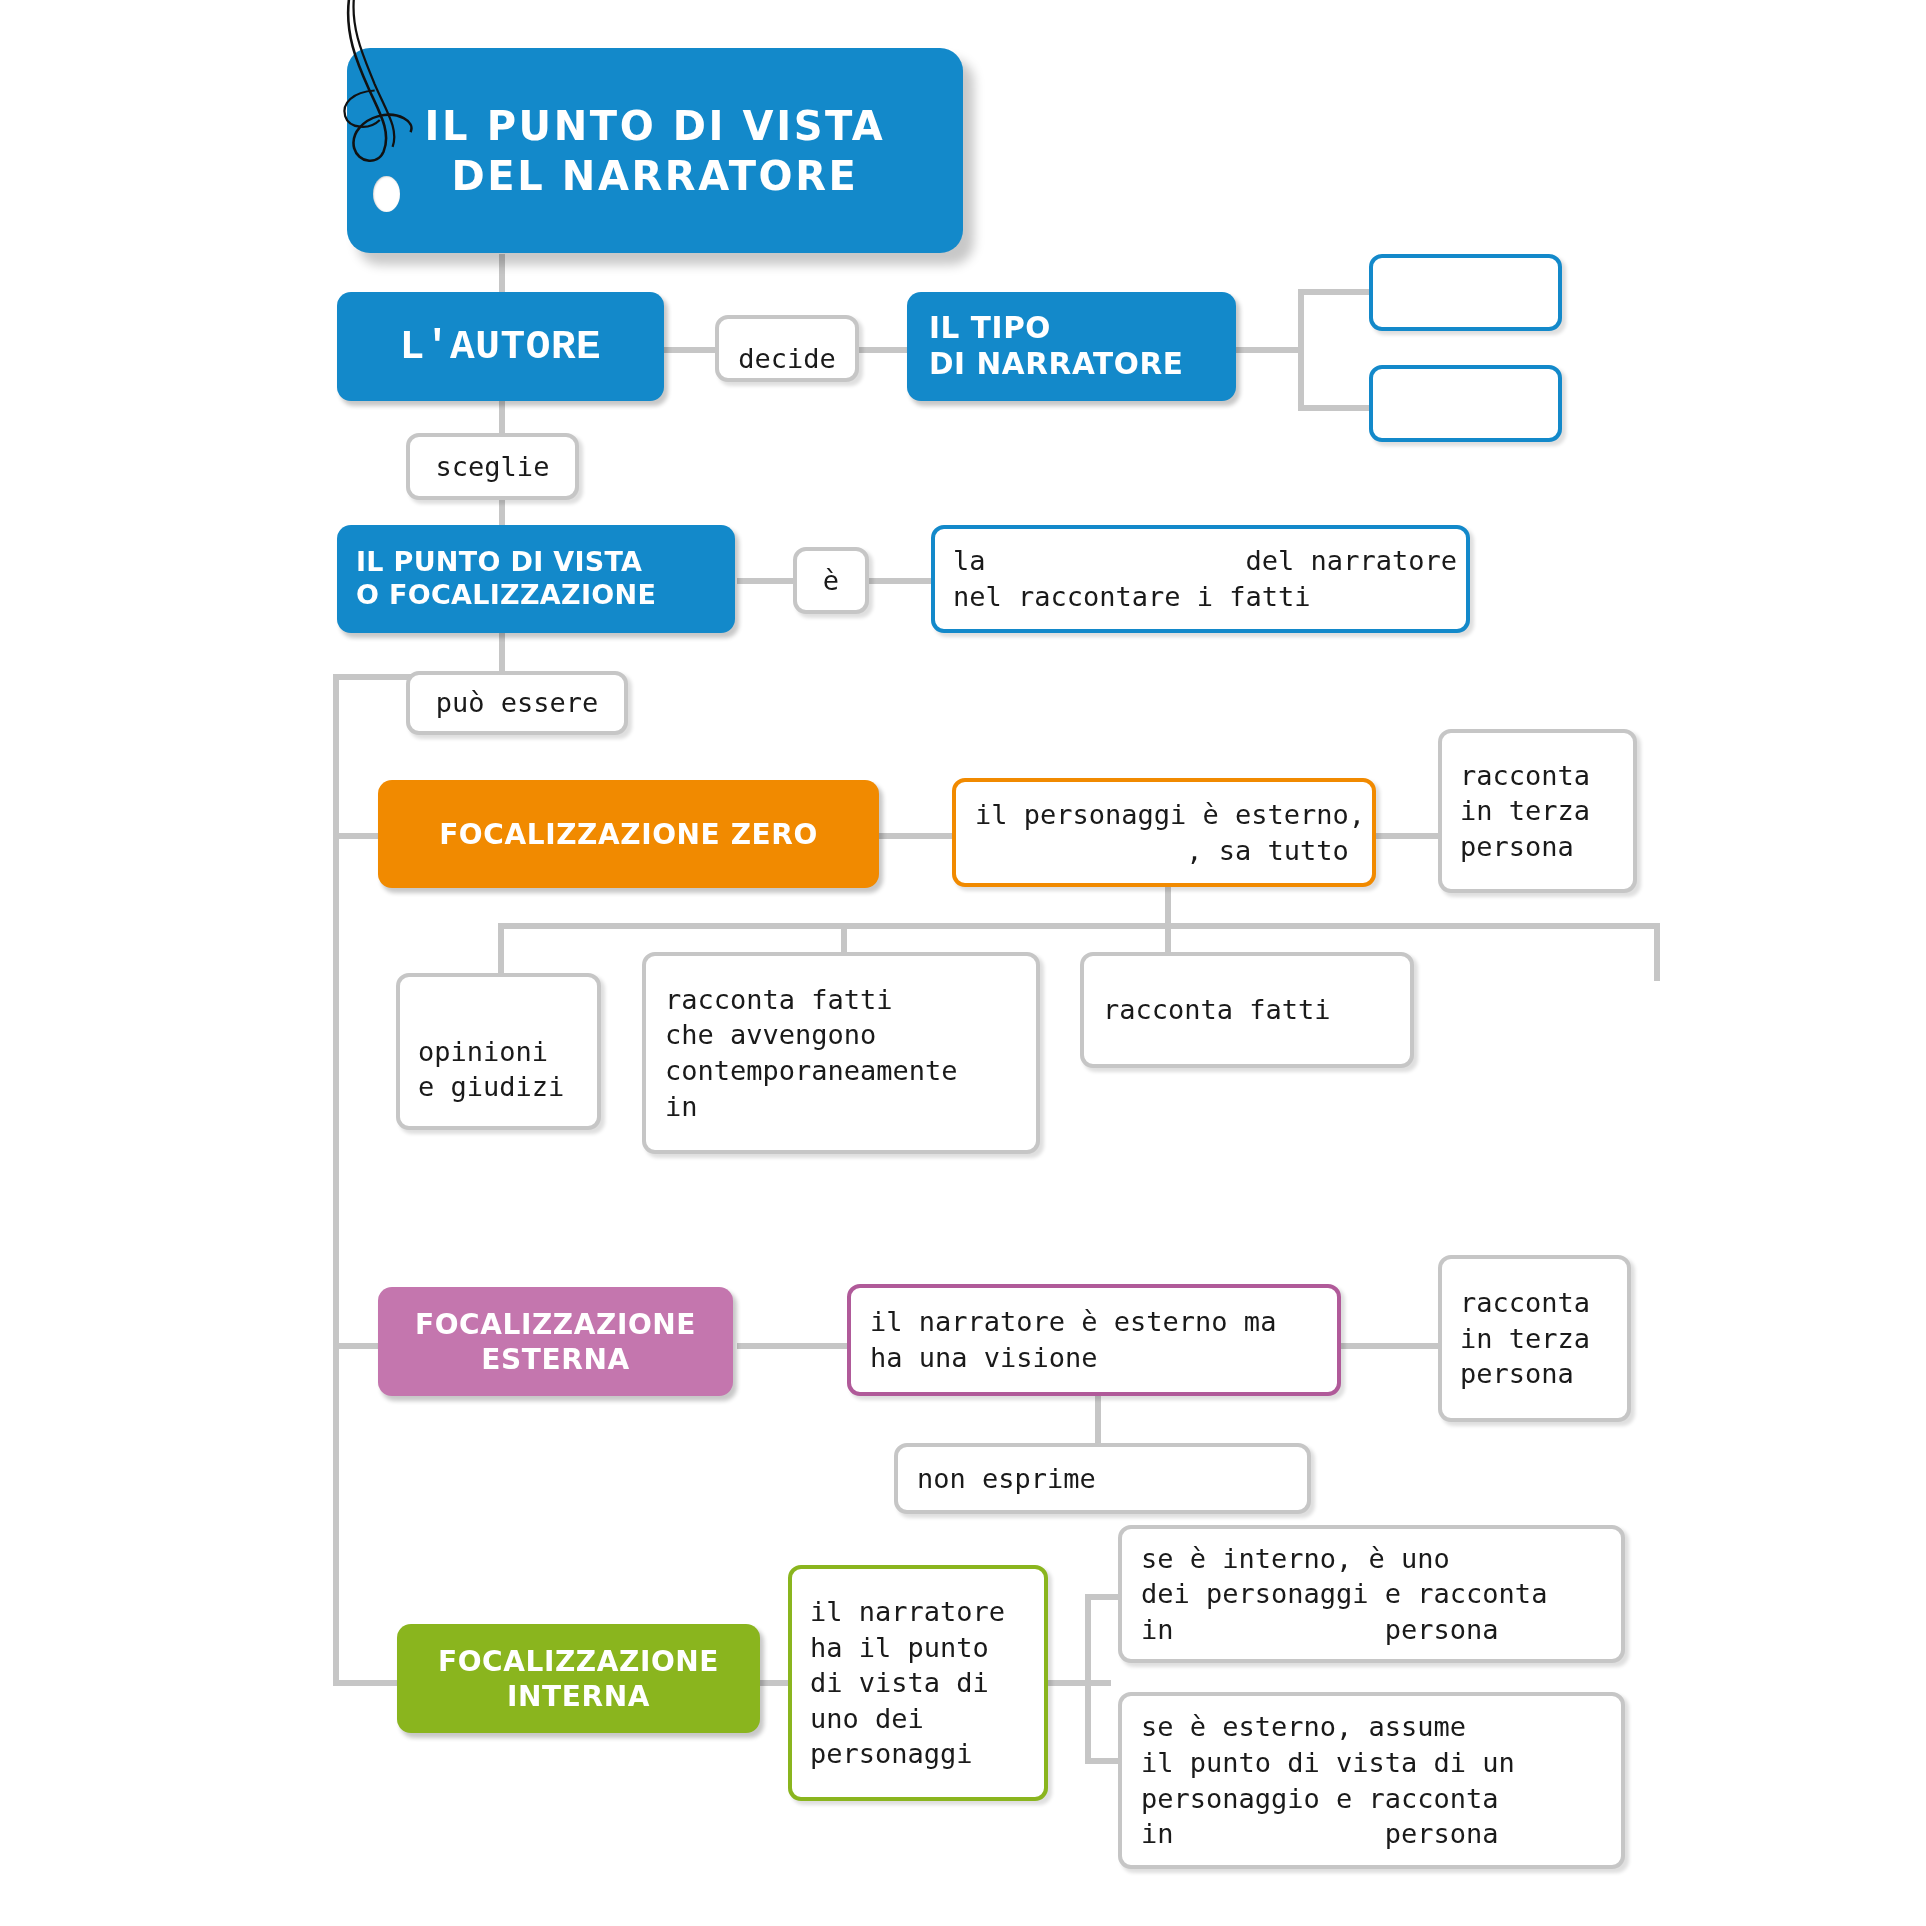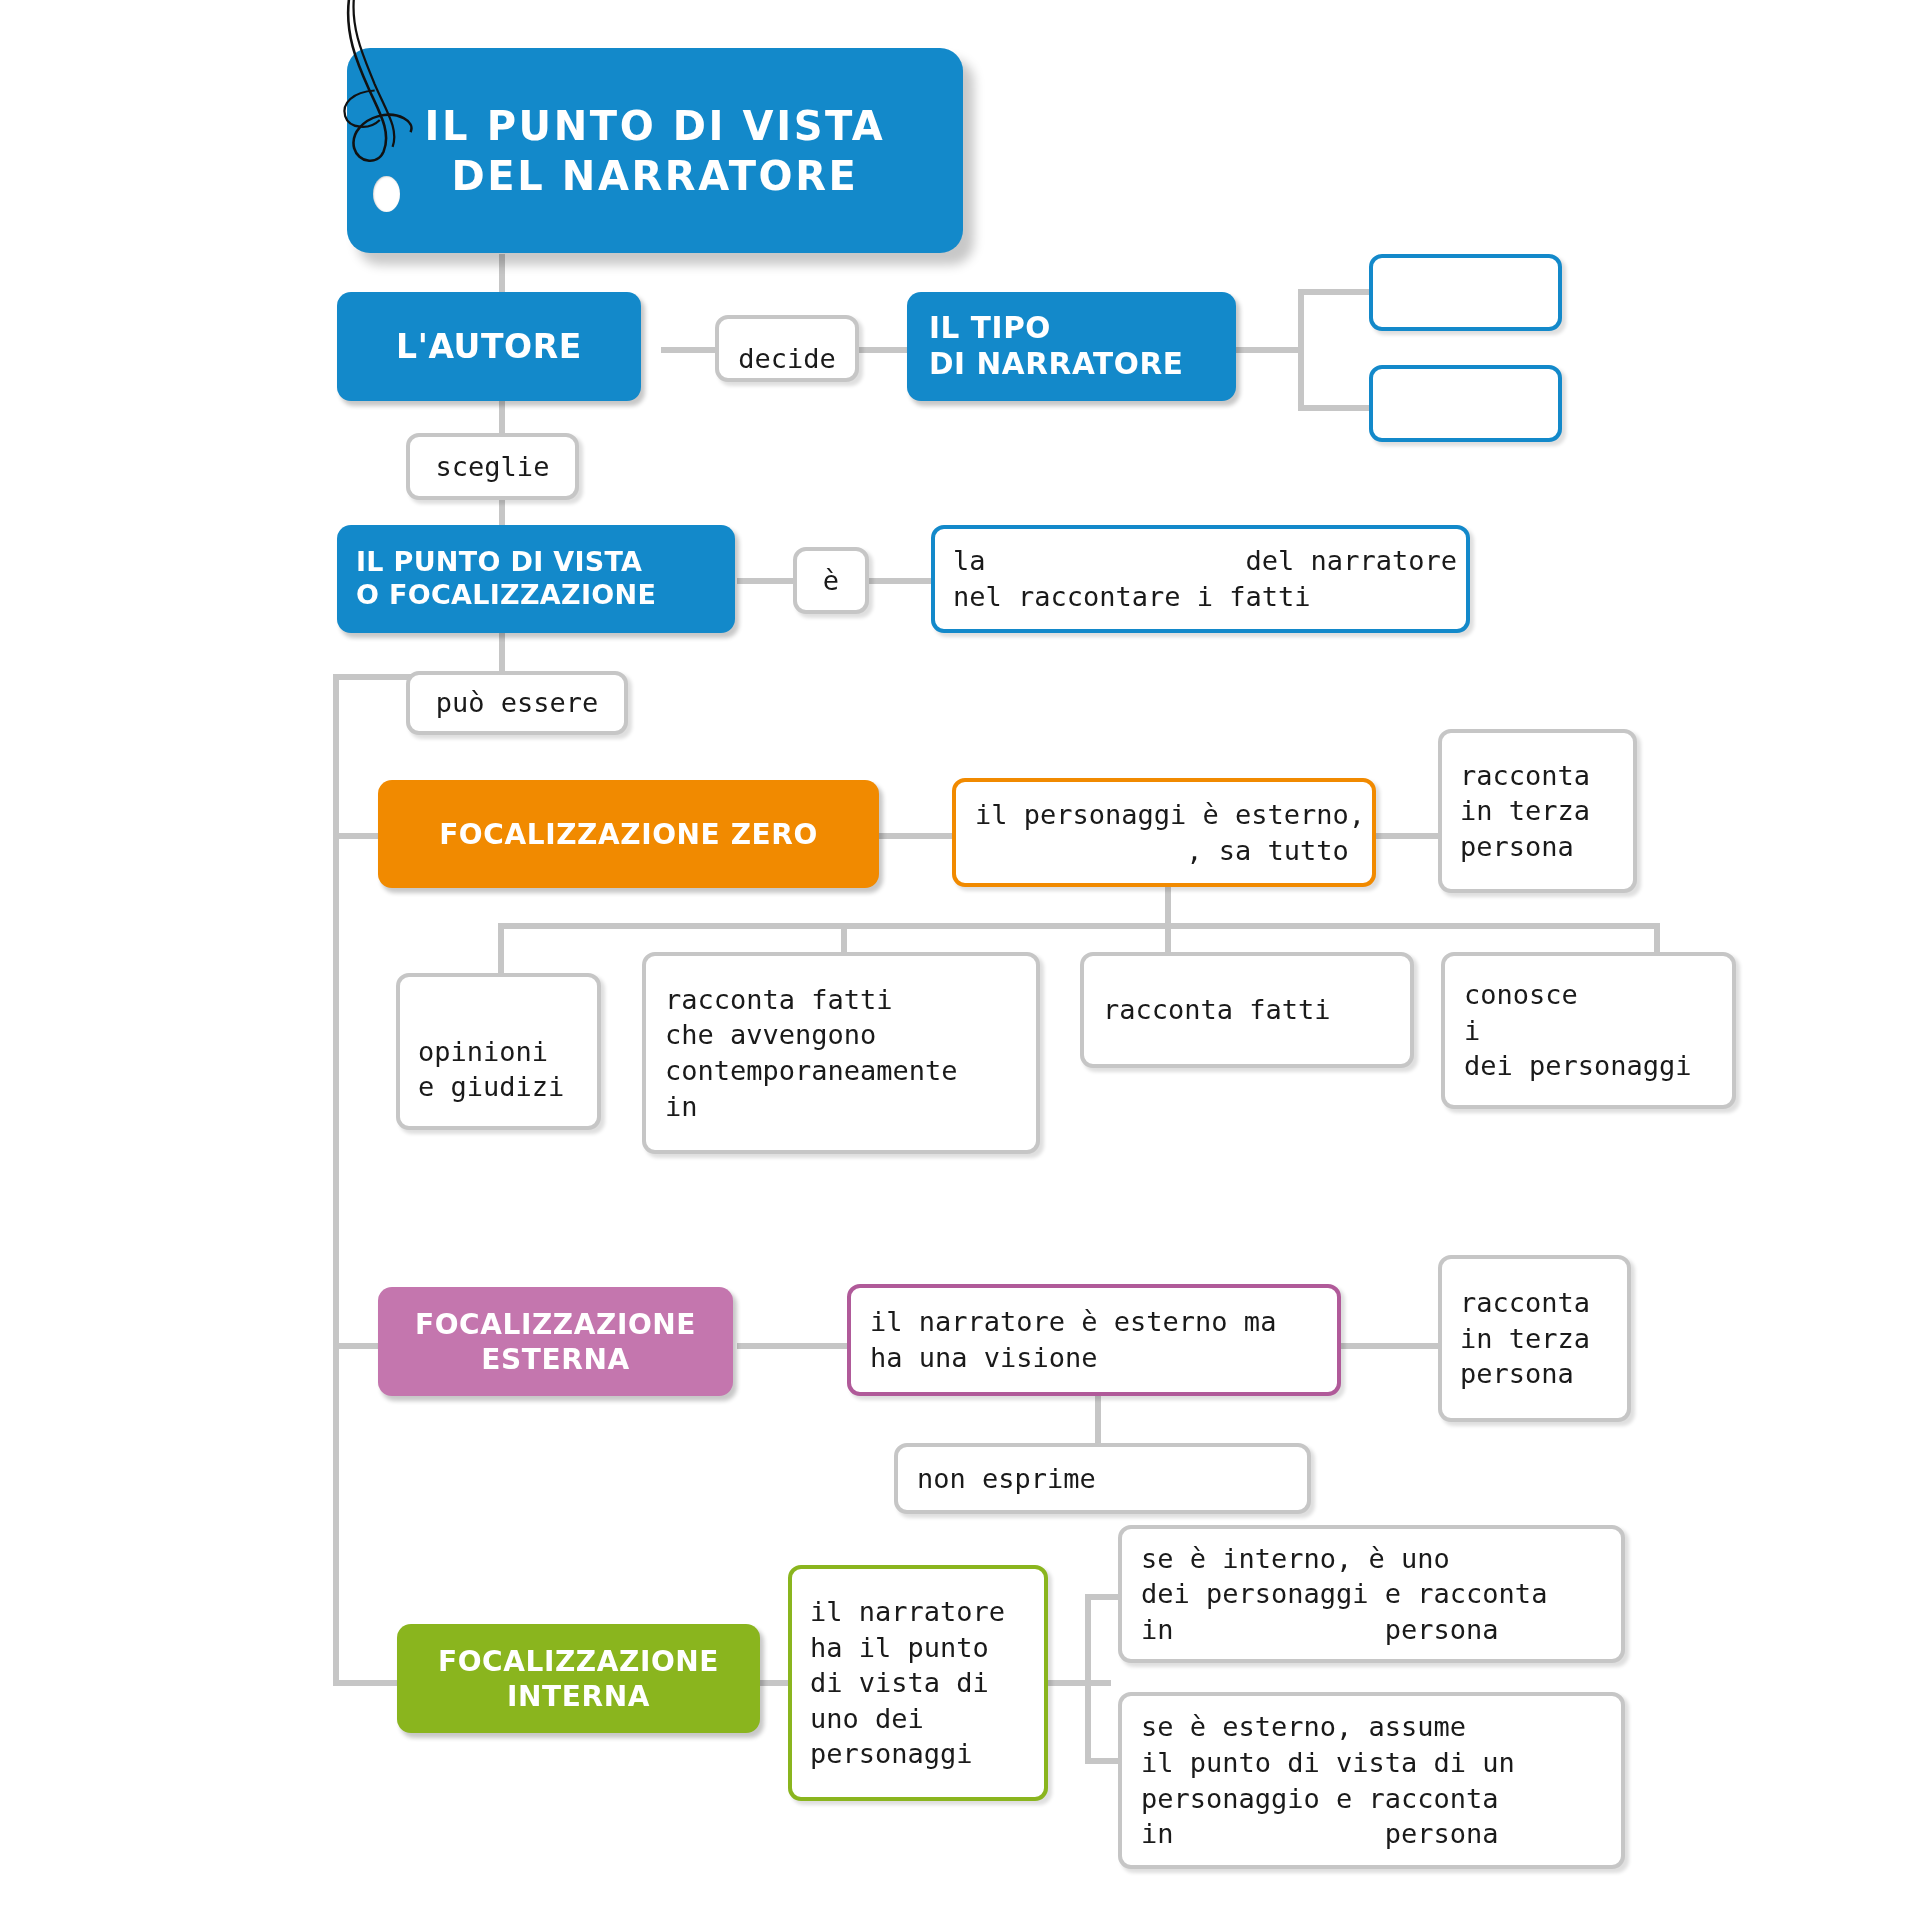--- a/index.html
+++ b/index.html
@@ -132,21 +132,21 @@
   <div class="conn" style="left:737px;top:1343px;width:116px;height:5.8px;"></div>
   <div class="conn" style="left:1339px;top:1343px;width:103px;height:5.8px;"></div>
   <div class="conn" style="left:1095px;top:1396px;width:5.8px;height:55px;"></div>
 
   <div class="conn" style="left:751px;top:1680px;width:42px;height:5.8px;"></div>
   <div class="conn" style="left:1047px;top:1680px;width:64px;height:5.8px;"></div>
   <div class="conn" style="left:1085px;top:1594px;width:5.8px;height:170px;"></div>
   <div class="conn" style="left:1085px;top:1594px;width:39px;height:5.8px;"></div>
   <div class="conn" style="left:1085px;top:1758px;width:39px;height:5.8px;"></div>
 
-  <div class="node chip chip-blue" style="left:337px;top:292px;width:304px;height:109px;font-size:33px;">
+  <div class="node chip chip-blue" style="left:337px;top:292px;width:327px;height:109px;font-size:41px;font-family:Liberation Mono, monospace;">
     <span>L'AUTORE</span>
   </div>
 
   <div class="node obox ob-grey" style="left:715px;top:315px;width:144px;height:67px;">
     <div class="obtext center" style="font-size:27px;margin-top:21px;">decide</div>
   </div>
 
   <div class="node chip chip-blue" style="left:907px;top:292px;width:329px;height:109px;font-size:29.5px;line-height:1.22;white-space:pre-line;text-align:left;justify-content:flex-start;padding-left:22px;">
     <span>IL TIPO
 DI NARRATORE</span>
@@ -207,25 +207,20 @@
 che avvengono
 contemporaneamente
 in</div>
   </div>
 
   <div class="node obox ob-grey" style="left:1080px;top:952px;width:334px;height:116px;padding:0 19px;">
     <div class="obtext" style="font-size:27px;">racconta fatti
 </div>
   </div>
 
-  <div class="node obox ob-grey" style="left:1441px;top:952px;width:295px;height:157px;padding:0 19px;">
-    <div class="obtext" style="font-size:27px;">conosce
-i
-dei personaggi</div>
-  </div>
 
   <div class="node chip chip-purple" style="left:378px;top:1287px;width:355px;height:109px;font-size:28px;line-height:1.25;white-space:pre-line;">
     <span>FOCALIZZAZIONE
 ESTERNA</span>
   </div>
 
   <div class="node obox ob-purple" style="left:847px;top:1284px;width:494px;height:112px;padding:0 19px;">
     <div class="obtext" style="font-size:27px;">il narratore è esterno ma
 ha una visione</div>
   </div>

